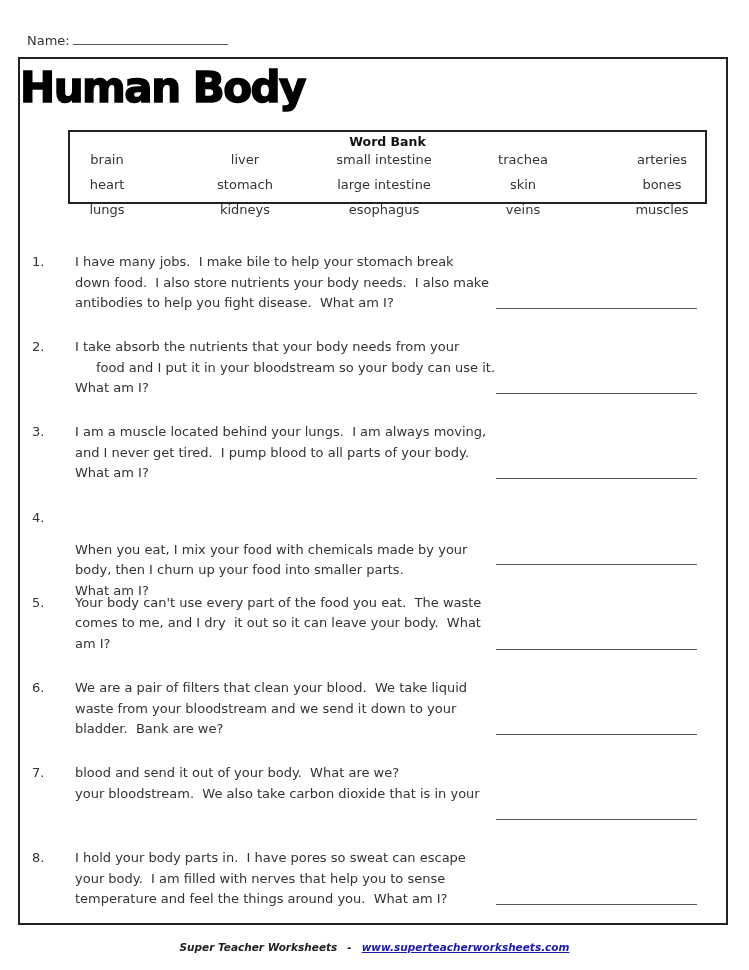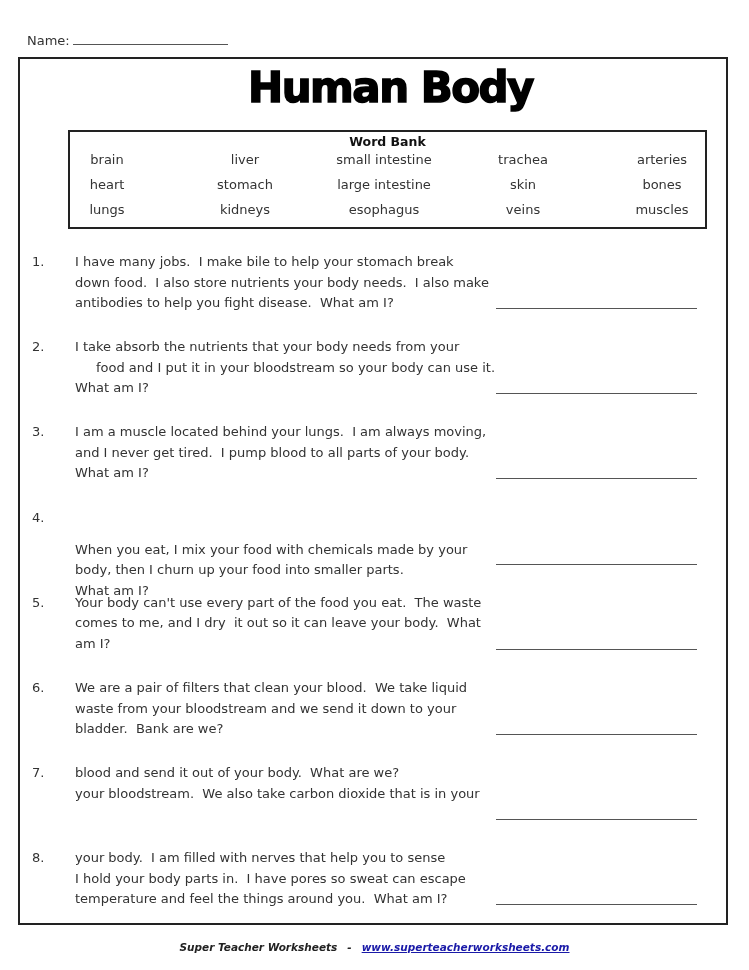--- a/index.html
+++ b/index.html
@@ -1,24 +1,24 @@
 <!DOCTYPE html>
 <html><head>
 <meta charset="utf-8">
 <style>
   html, body { margin: 0; padding: 0; background: #ffffff; }
   body { width: 749px; height: 970px; position: relative; overflow: hidden;
          font-family: "DejaVu Sans", sans-serif; color: #222; }
   .name-row { position: absolute; left: 27px; top: 32px; font-size: 13px; color: #333; }
   .name-line { display: inline-block; width: 155px; border-bottom: 1px solid #555; height: 12px; vertical-align: baseline; margin-left: 3px; }
   .frame { position: absolute; left: 18px; top: 57px; width: 710px; height: 868px; border: 2px solid #222; box-sizing: border-box; }
-  .title { position: absolute; left: 0; right: 0; top: 4px; text-align: center;
+  .title { position: absolute; left: 0; right: 0; top: 4px; text-align: left;
            font-family: "DejaVu Sans", sans-serif; font-weight: 900; font-size: 42px;
-           letter-spacing: -1.5px; color: #000; margin-left: 35px; -webkit-text-stroke: 1.5px #000; }
-  .wordbank { position: absolute; left: 48px; top: 71px; width: 639px; height: 99px; border: 2px solid #222; box-sizing: border-box; }
+           letter-spacing: -1.5px; color: #000; -webkit-text-stroke: 1.5px #000; }
+  .wordbank { position: absolute; left: 48px; top: 71px; width: 639px; height: 74px; border: 2px solid #222; box-sizing: border-box; }
   .wb-title { position: absolute; left: 0; right: 0; top: 2px; text-align: center; font-weight: bold; font-size: 12.5px; color: #111; }
   .wb-grid { position: absolute; left: 0; right: 0; top: 20px; }
   .wb-row { position: relative; height: 25px; font-size: 13px; color: #333; }
   .wb-cell { position: absolute; top: 0; white-space: nowrap; transform: translateX(-50%); }
   .q { position: absolute; left: 0; width: 100%; font-size: 13px; color: #333; line-height: 20.5px; }
   .q-num { position: absolute; left: 12px; top: 0; }
   .q-text { position: absolute; left: 55px; top: 0; width: 420px; }
   .q-line { position: absolute; left: 476px; width: 201px; border-bottom: 1px solid #555; top: 56px; }
   .footer { position: absolute; left: 0; right: 0; top: 941px; text-align: center; font-size: 10.5px; font-style: italic; font-weight: bold; color: #222; }
   .footer a { color: #1a1aa8; text-decoration: underline; }
@@ -120,22 +120,22 @@
         <span class="q-num">7.</span>
         <div class="q-text">
           <div style="white-space: pre;">blood and send it out of your body.  What are we?</div>
           <div style="white-space: pre;">your bloodstream.  We also take carbon dioxide that is in your</div>
         </div>
         <div class="q-line"></div>
       </div>
       <div class="q" style="top: 789.4px;">
         <span class="q-num">8.</span>
         <div class="q-text">
+          <div style="white-space: pre;">I hold your body parts in.  I have pores so sweat can escape</div>
           <div style="white-space: pre;">your body.  I am filled with nerves that help you to sense</div>
-          <div style="white-space: pre;">I hold your body parts in.  I have pores so sweat can escape</div>
           <div style="white-space: pre;">temperature and feel the things around you.  What am I?</div>
         </div>
         <div class="q-line"></div>
       </div>
     </div>
 </div>
 
 <div class="footer">
   <span>Super Teacher Worksheets</span><span class="sep">-</span><a style="color: rgb(26, 26, 168);">www.superteacherworksheets.com</a>
 </div>

